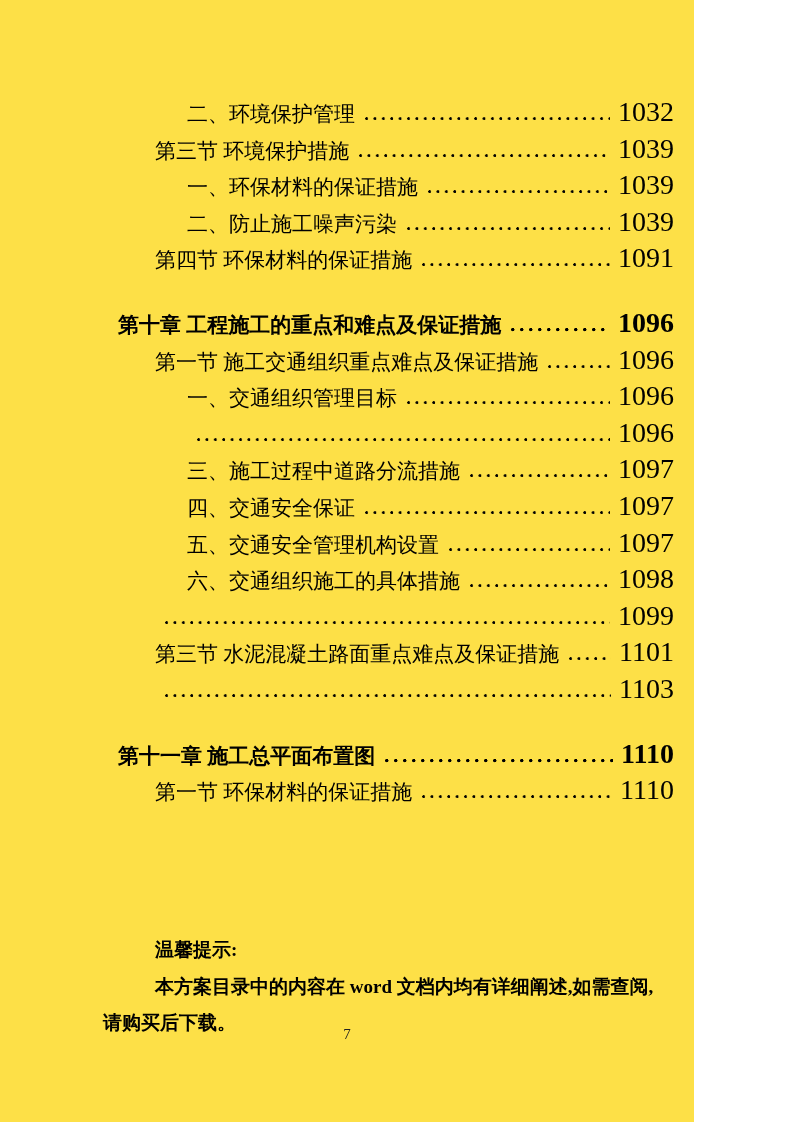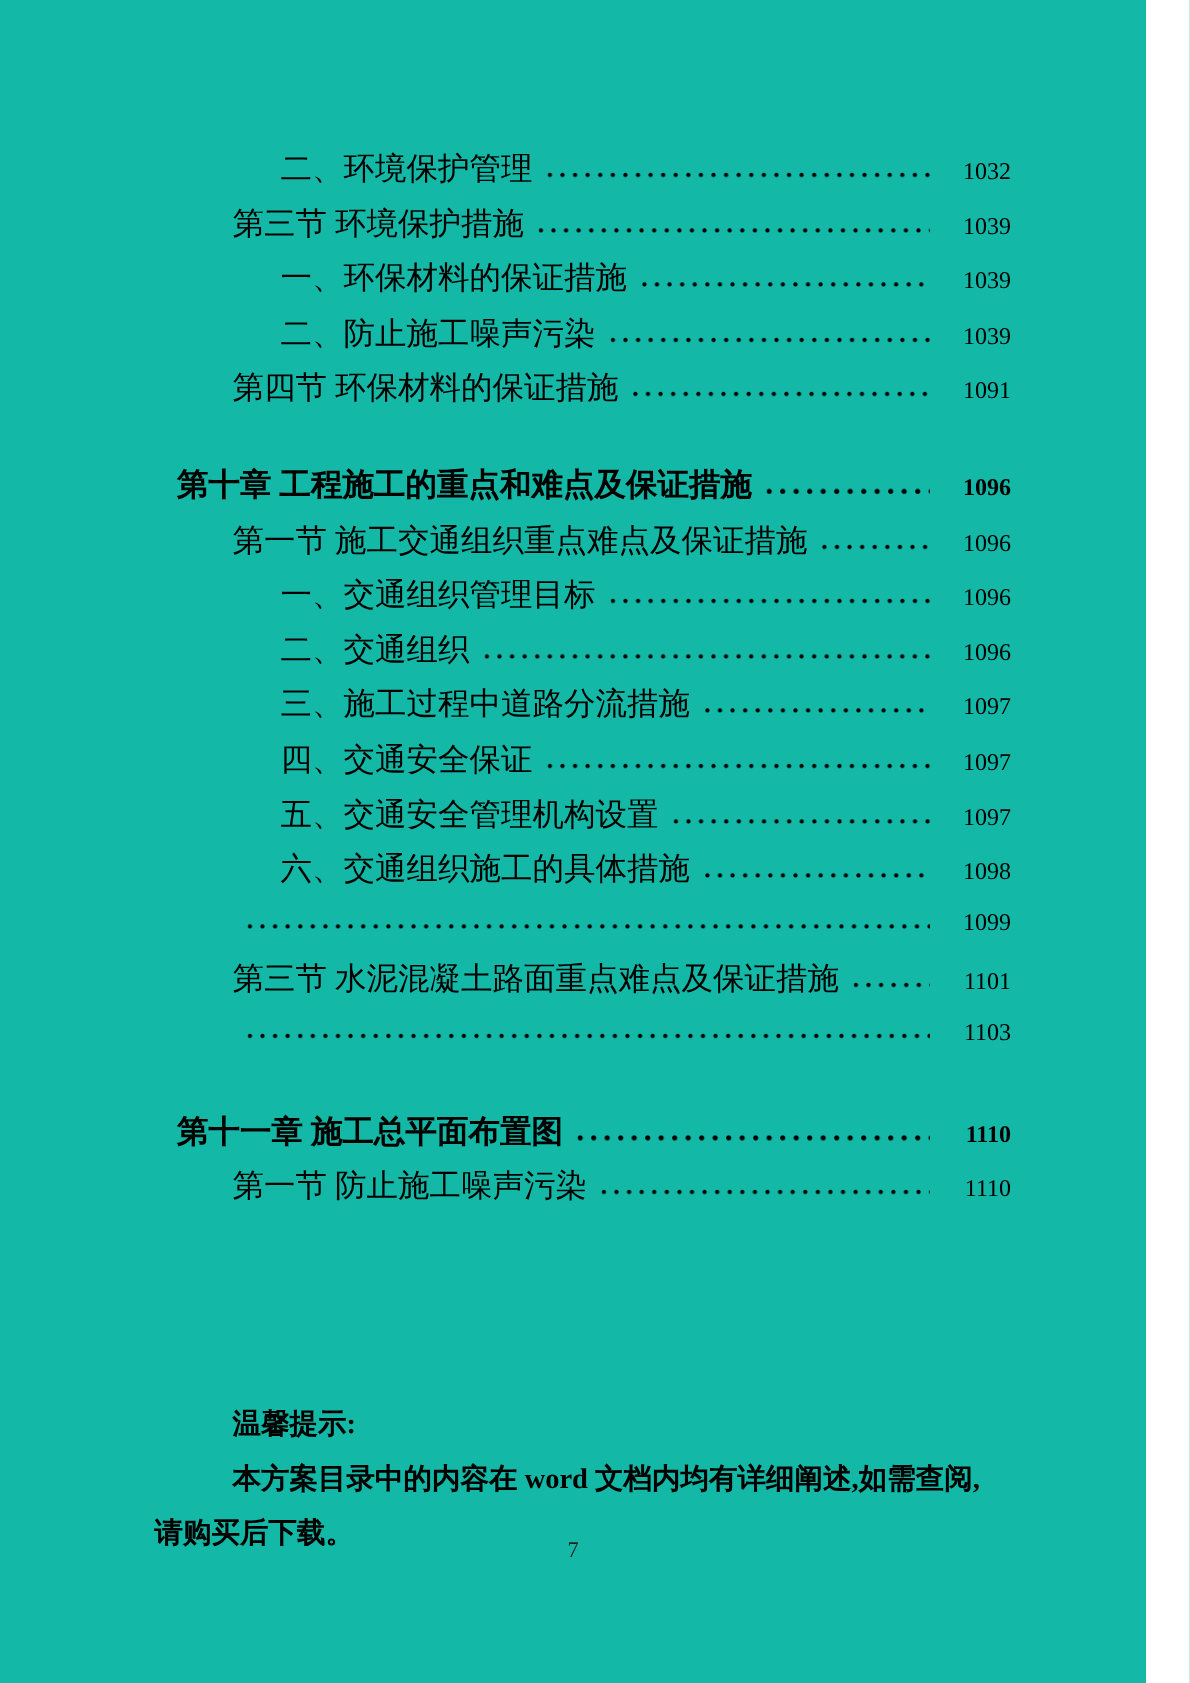--- a/index.html
+++ b/index.html
@@ -2,23 +2,23 @@
 <html><head>
 <meta charset="utf-8">
 <style>
   html, body {
     margin: 0;
     padding: 0;
     background: #ffffff;
   }
   .page {
     position: relative;
-    width: 764px;
+    width: 694px;
     height: 1122px;
-    background: #14b8a6;
+    background: #fde047;
     color: #000000;
     font-family: "Liberation Serif", "DejaVu Serif", serif;
     overflow: hidden;
   }
   
   .toc {
     position: absolute;
     left: 103px;
     top: 94px;
     width: 571px;
@@ -46,21 +46,21 @@
     background-position: left bottom;
   }
   .toc-row.bold .toc-leader {
     background-image: radial-gradient(circle at 1.8px 2.6px, #000 1.4px, rgba(0,0,0,0) 2px);
     background-size: 9px 5px;
   }
   .toc-pagenum {
     flex: 0 0 auto;
     min-width: 46px;
     text-align: right;
-    font-size: 16px;
+    font-size: 28px;
   }
   
   .notice {
     position: absolute;
     left: 103px;
     top: 932px;
     width: 585px;
     font-weight: bold;
     font-size: 19px;
     line-height: 36.5px;
@@ -118,21 +118,20 @@
       <span class="toc-label">第一节 施工交通组织重点难点及保证措施</span>
       <span class="toc-leader"></span>
       <span class="toc-pagenum">1096</span>
     </div>
       <div class="toc-row lvl2">
       <span class="toc-label">一、交通组织管理目标</span>
       <span class="toc-leader"></span>
       <span class="toc-pagenum">1096</span>
     </div>
       <div class="toc-row lvl2">
-      <span class="toc-label">二、交通组织</span>
       <span class="toc-leader"></span>
       <span class="toc-pagenum">1096</span>
     </div>
       <div class="toc-row lvl2">
       <span class="toc-label">三、施工过程中道路分流措施</span>
       <span class="toc-leader"></span>
       <span class="toc-pagenum">1097</span>
     </div>
       <div class="toc-row lvl2">
       <span class="toc-label">四、交通安全保证</span>
@@ -161,21 +160,21 @@
       <div class="toc-row lvl1">
       <span class="toc-leader"></span>
       <span class="toc-pagenum">1103</span>
     </div>
       <div class="toc-row lvl0 bold">
       <span class="toc-label">第十一章 施工总平面布置图</span>
       <span class="toc-leader"></span>
       <span class="toc-pagenum">1110</span>
     </div>
       <div class="toc-row lvl1">
-      <span class="toc-label">第一节 防止施工噪声污染</span>
+      <span class="toc-label">第一节 环保材料的保证措施</span>
       <span class="toc-leader"></span>
       <span class="toc-pagenum">1110</span>
     </div>
     </div>
 
   <div class="notice">
     <div class="indent1">温馨提示:</div>
     <div class="indent1">本方案目录中的内容在 word 文档内均有详细阐述,如需查阅,</div>
     <div class="noindent">请购买后下载。</div>
   </div>

